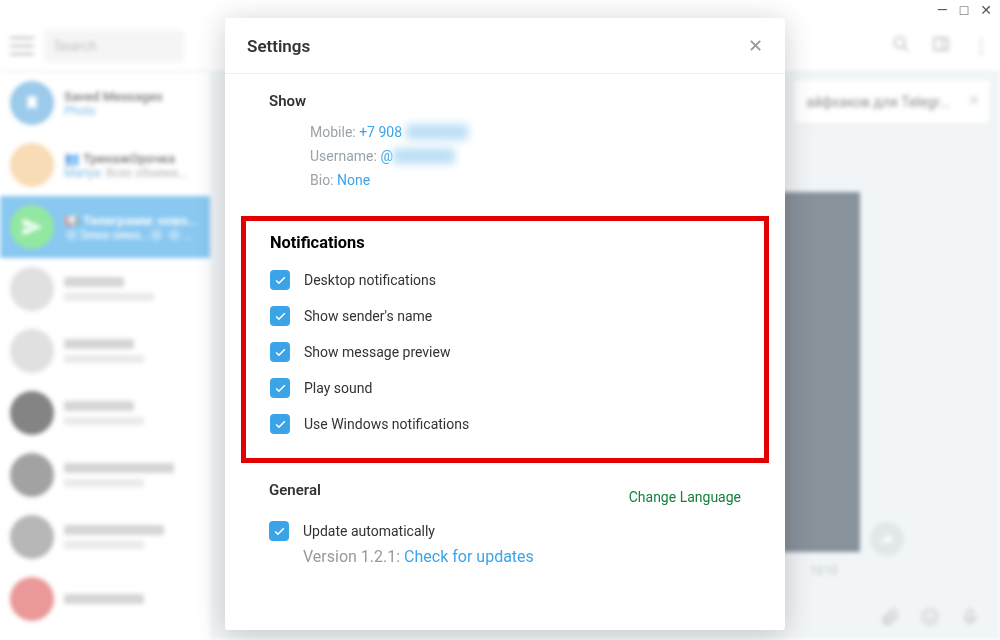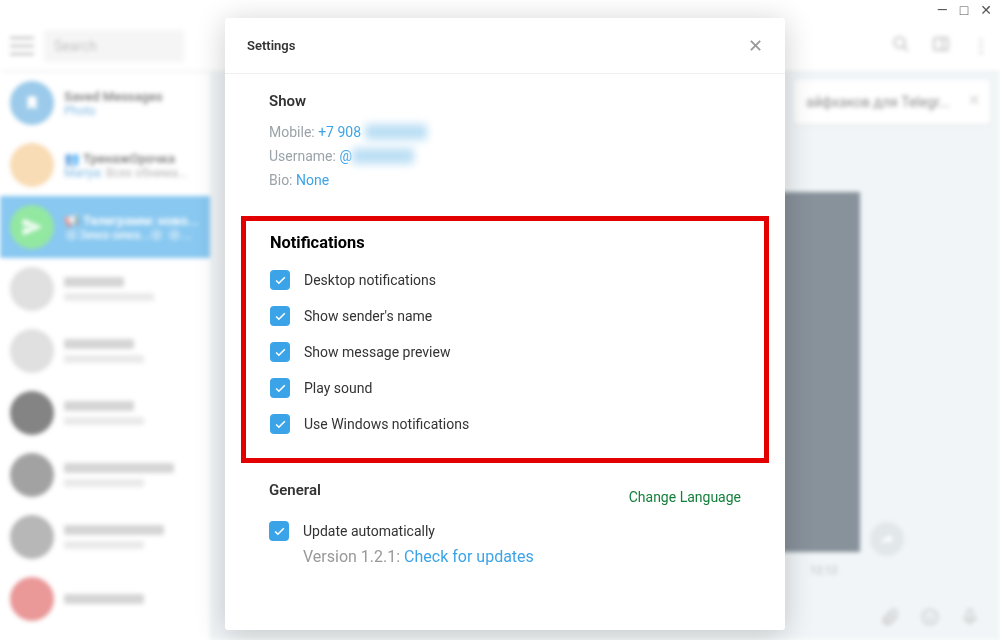--- a/index.html
+++ b/index.html
@@ -80,26 +80,26 @@
   .modal {
     position:absolute; left:225px; top:18px; width:560px; height:612px;
     background:#fff; box-shadow:0 4px 30px rgba(0,0,0,0.2);
     border-radius:3px; z-index:10;
     display:flex; flex-direction:column;
   }
   .modal-header {
     height:56px; display:flex; align-items:center; padding:0 22px;
     border-bottom:1px solid #eee;
   }
-  .modal-title { font-weight:600; font-size:13px; color:#333; }
+  .modal-title { font-weight:600; font-size:17px; color:#333; }
   .modal-close { margin-left:auto; color:#999; font-size:18px; cursor:pointer;}
   .modal-body { flex:1; overflow:auto; padding: 18px 0; }
   .section { padding: 0 44px 20px; }
   .section h3 { font-size:15px; font-weight:600; color:#333; margin-bottom:14px; }
-  .info-row { font-size:14px; color:#9aa3a9; margin-bottom:8px; }
+  .info-row { font-size:14px; color:#9aa3a9; margin-bottom:8px;margin-left:41px; }
   .info-row .link { color:#3ba4e8; }
   .redact { display:inline-block; filter: blur(4px); background:#bcdff5; color:transparent; border-radius:3px;}
   .checkbox-row {
     display:flex; align-items:center; gap:14px; height:36px;
     font-size:14px; color:#333; cursor:pointer;
   }
   .checkbox {
     width:20px; height:20px; border-radius:4px; background:#3ba4e8;
     display:flex; align-items:center; justify-content:center; flex:none;
   }

